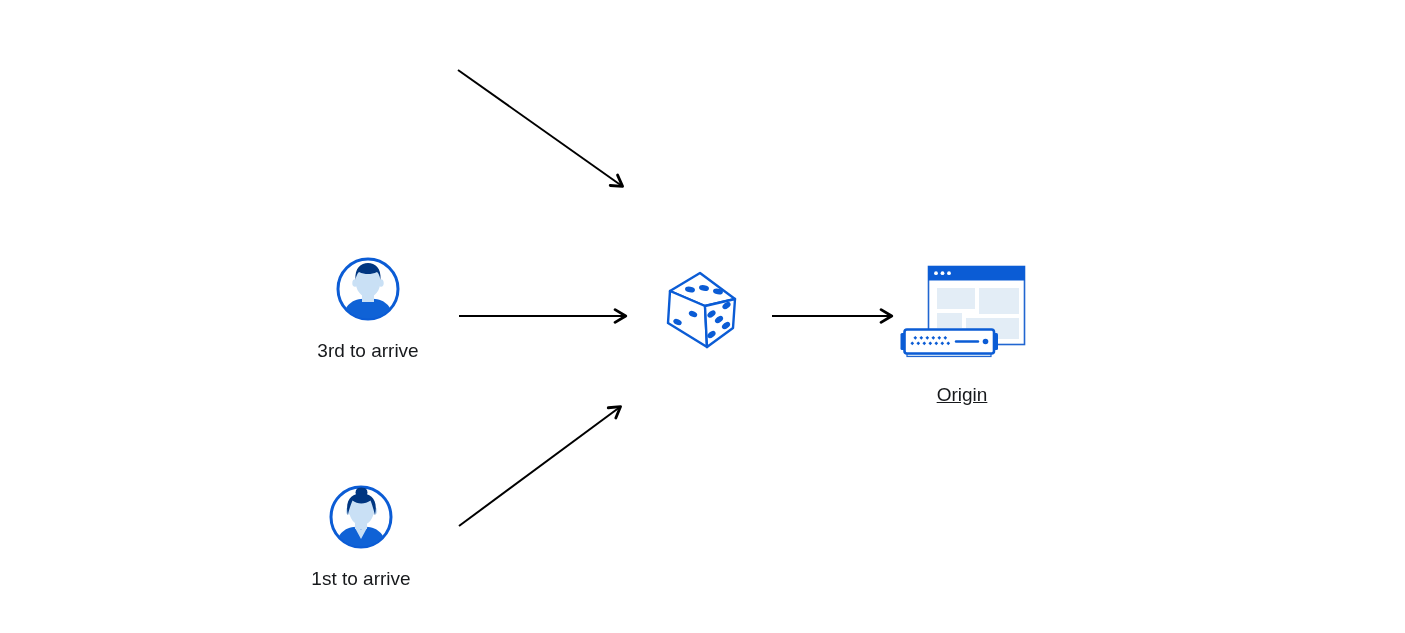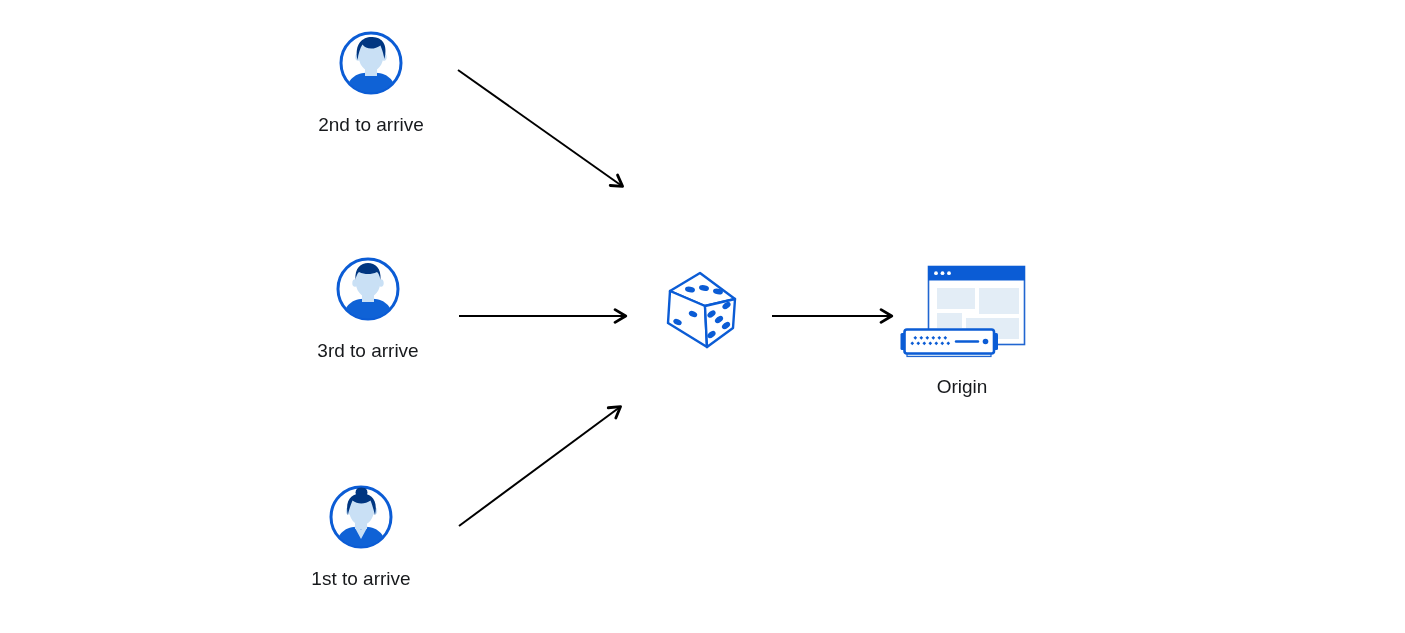--- a/index.html
+++ b/index.html
@@ -24,58 +24,39 @@
     text-align: center;
   }
   .client .label { top: 84px; }
   .avatar { display: block; width: 66px; height: 66px; }
   .arrow-layer {
     position: absolute;
     left: 0; top: 0;
     width: 1405px; height: 633px;
     pointer-events: none;
   }
-  .origin-node .label { top: 114px; }
+  .origin-node .label { top: 122px; text-decoration: underline; }
 </style>
 </head>
 <body>
 
 <div class="canvas">
 
   <svg class="arrow-layer" width="1405" height="633" viewBox="0 0 1405 633">
     <defs>
       <marker id="ah" viewBox="0 0 12 12" refX="9" refY="6" markerWidth="8.5" markerHeight="8.5" orient="auto-start-reverse">
         <path d="M2 1.5 L9.5 6 L2 10.5" fill="none" stroke="#000000" stroke-width="2" stroke-linecap="round" stroke-linejoin="round"></path>
       </marker>
     </defs>
     <line x1="458" y1="70" x2="622" y2="186" stroke="#000000" stroke-width="2" marker-end="url(#ah)"></line>
     <line x1="459" y1="316" x2="625" y2="316" stroke="#000000" stroke-width="2" marker-end="url(#ah)"></line>
     <line x1="459" y1="526" x2="620" y2="407" stroke="#000000" stroke-width="2" marker-end="url(#ah)"></line>
     <line x1="772" y1="316" x2="891" y2="316" stroke="#000000" stroke-width="2" marker-end="url(#ah)"></line>
   </svg>
 
-  <div class="node client" style="left:338px; top:30px; width:66px;">
-    <svg class="avatar" viewBox="0 0 66 66">
-      <defs>
-          <clipPath id="clipA">
-            <circle cx="33" cy="33" r="29.5"></circle>
-          </clipPath>
-        </defs>
-      <circle cx="33" cy="33" r="30" fill="#ffffff" stroke="#0B5CD5" stroke-width="3"></circle>
-      <g clip-path="url(#clipA)">
-        <path d="M7 66 C9 46.5 19 42.5 33 42.5 C47 42.5 57 46.5 59 66 Z" fill="#0F62D6"></path>
-        <path d="M27 32 L27 46 L39 46 L39 32 Z" fill="#C9E0F5"></path>
-        <ellipse cx="20" cy="27" rx="2.7" ry="3.8" fill="#C9E0F5"></ellipse>
-        <ellipse cx="46" cy="27" rx="2.7" ry="3.8" fill="#C9E0F5"></ellipse>
-        <path d="M33 10.5 C40.5 10.5 45.5 16.5 45.5 25 C45.5 34.5 39.5 41.5 33 41.5 C26.5 41.5 20.5 34.5 20.5 25 C20.5 16.5 25.5 10.5 33 10.5 Z" fill="#C9E0F5"></path>
-        <path d="M19.5 30 C16 13.5 25 6.5 34.5 7 C44.5 7.5 50 14.5 46.5 29 C45.2 23 44.5 21 42.5 15.5 C36.5 20 27.5 19.5 24.5 14.5 C22 18 20.5 23.5 19.5 30 Z" fill="#003681"></path>
-      </g>
-    </svg>
-    <span class="label">2nd to arrive</span>
-  </div>
 
   <div class="node client" style="left:335px; top:256px; width:66px;text-decoration:underline;">
     <svg class="avatar" viewBox="0 0 66 66">
       <defs>
           <clipPath id="clipB">
             <circle cx="33" cy="33" r="29.5"></circle>
           </clipPath>
         </defs>
       <circle cx="33" cy="33" r="30" fill="#ffffff" stroke="#0B5CD5" stroke-width="3"></circle>
       <g clip-path="url(#clipB)">

